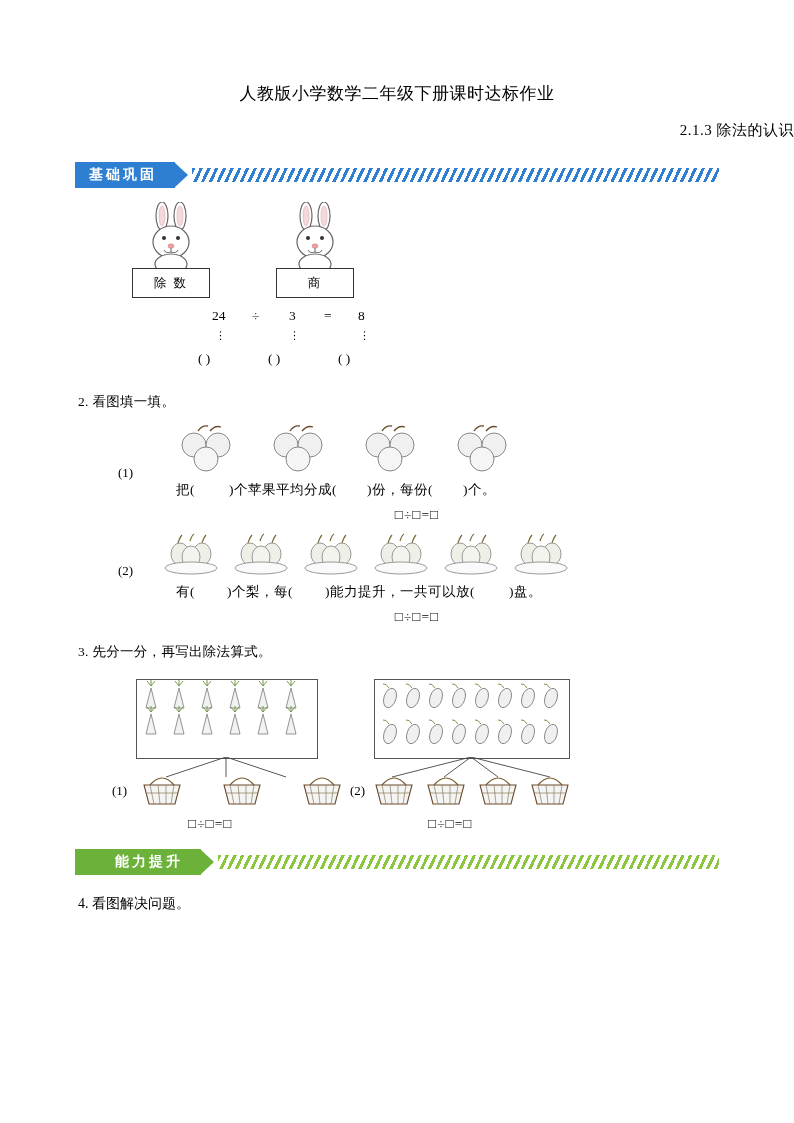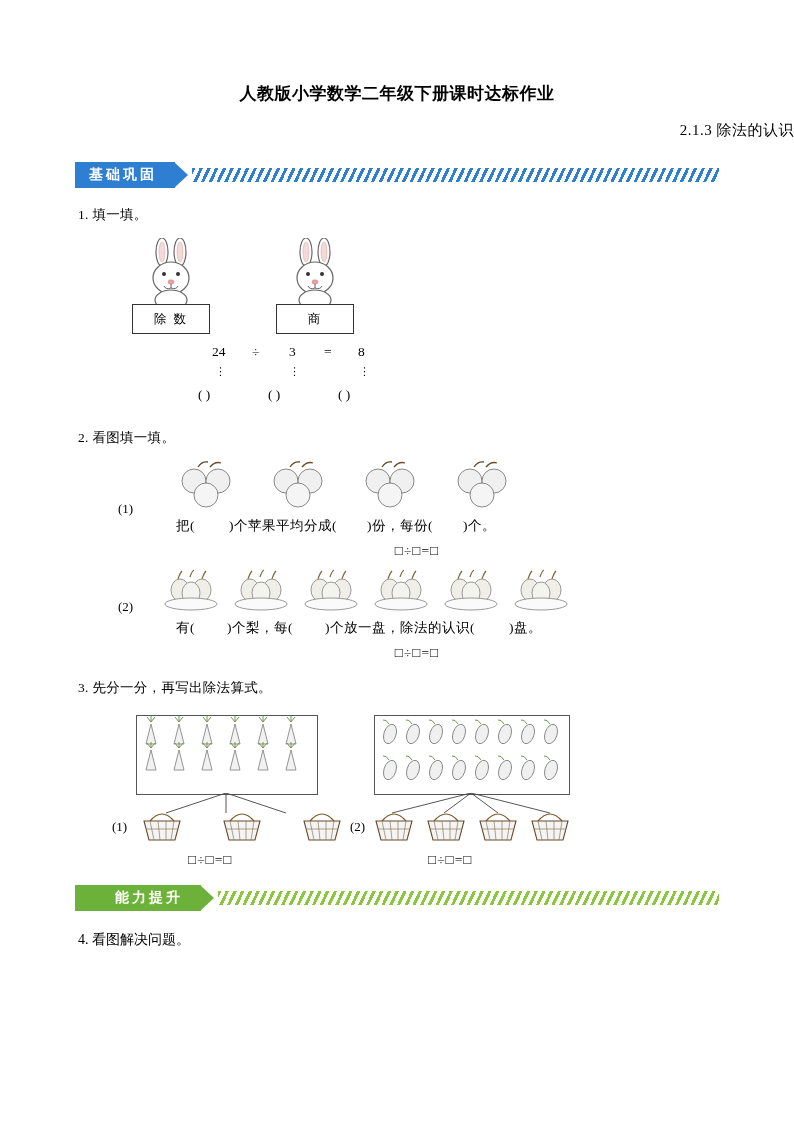--- a/index.html
+++ b/index.html
@@ -18,21 +18,21 @@
   .page {
     position: relative;
     width: 794px;
     height: 1123px;
     padding: 0;
     box-sizing: border-box;
   }
   .title {
     text-align: center;
     font-size: 17px;
-    font-weight: bold;
+    font-weight: normal;
     margin-top: 82px;
     letter-spacing: 0.5px;
   }
   .subtitle {
     text-align: right;
     font-size: 15px;
     margin-top: 16px;
     letter-spacing: 0.5px;
   }
   
@@ -205,24 +205,20 @@
 
   <div class="title">人教版小学数学二年级下册课时达标作业</div>
   <div class="subtitle">2.1.3 除法的认识</div>
 
   <div class="banner">
     <div class="banner-tag blue">基础巩固</div>
     <div class="banner-arrow blue"></div>
     <div class="banner-stripes blue"></div>
   </div>
 
-  <div class="qtext">
-    <span>1.</span>
-    <span>填一填。</span>
-  </div>
 
   <div class="rabbit-row">
     <div class="rabbit-block">
       <svg class="rabbit-svg" width="70" height="72" viewBox="0 0 70 72">
         <ellipse cx="26" cy="14" rx="6" ry="14" fill="#fff" stroke="#666" stroke-width="1.2"></ellipse>
         <ellipse cx="44" cy="14" rx="6" ry="14" fill="#fff" stroke="#666" stroke-width="1.2"></ellipse>
         <ellipse cx="26" cy="14" rx="3" ry="10" fill="#f3d9d9" stroke="#d9b0b0" stroke-width="0.6"></ellipse>
         <ellipse cx="44" cy="14" rx="3" ry="10" fill="#f3d9d9" stroke="#d9b0b0" stroke-width="0.6"></ellipse>
         <ellipse cx="35" cy="40" rx="18" ry="16" fill="#fff" stroke="#666" stroke-width="1.2"></ellipse>
         <circle cx="28" cy="36" r="2" fill="#333"></circle>
@@ -357,21 +353,21 @@
       </svg>
       <svg width="62" height="42" viewBox="0 0 62 42">
         <path d="M18 10 q2 -6 4 -8 M30 8 q2 -6 4 -7 M42 10 q2 -6 4 -8" stroke="#7a6a3a" stroke-width="1.2" fill="none"></path>
         <ellipse cx="20" cy="21" rx="9" ry="11" fill="#efefe8" stroke="#999" stroke-width="1"></ellipse>
         <ellipse cx="42" cy="21" rx="9" ry="11" fill="#efefe8" stroke="#999" stroke-width="1"></ellipse>
         <ellipse cx="31" cy="24" rx="9" ry="11" fill="#f4f4ee" stroke="#999" stroke-width="1"></ellipse>
         <ellipse cx="31" cy="35" rx="26" ry="6" fill="#fafafa" stroke="#999" stroke-width="1"></ellipse>
       </svg>
     </div>
     <div class="fill-line">
-      <span>有(</span><span style="display:inline-block;width:32px;"></span><span>)个梨，每(</span><span style="display:inline-block;width:32px;"></span><span>)个放一盘，除法的认识(</span><span style="display:inline-block;width:34px;"></span><span>)盘。</span>
+      <span>有(</span><span style="display:inline-block;width:32px;"></span><span>)个梨，每(</span><span style="display:inline-block;width:32px;"></span><span>)能力提升，一共可以放(</span><span style="display:inline-block;width:34px;"></span><span>)盘。</span>
     </div>
     <div class="boxeq" style="margin-left:40px;">□÷□=□</div>
   </div>
 
   <div class="qtext" style="margin-top:18px;">
     <span>3.</span>
     <span>先分一分，再写出除法算式。</span>
   </div>
 
   <div class="q3-area">

